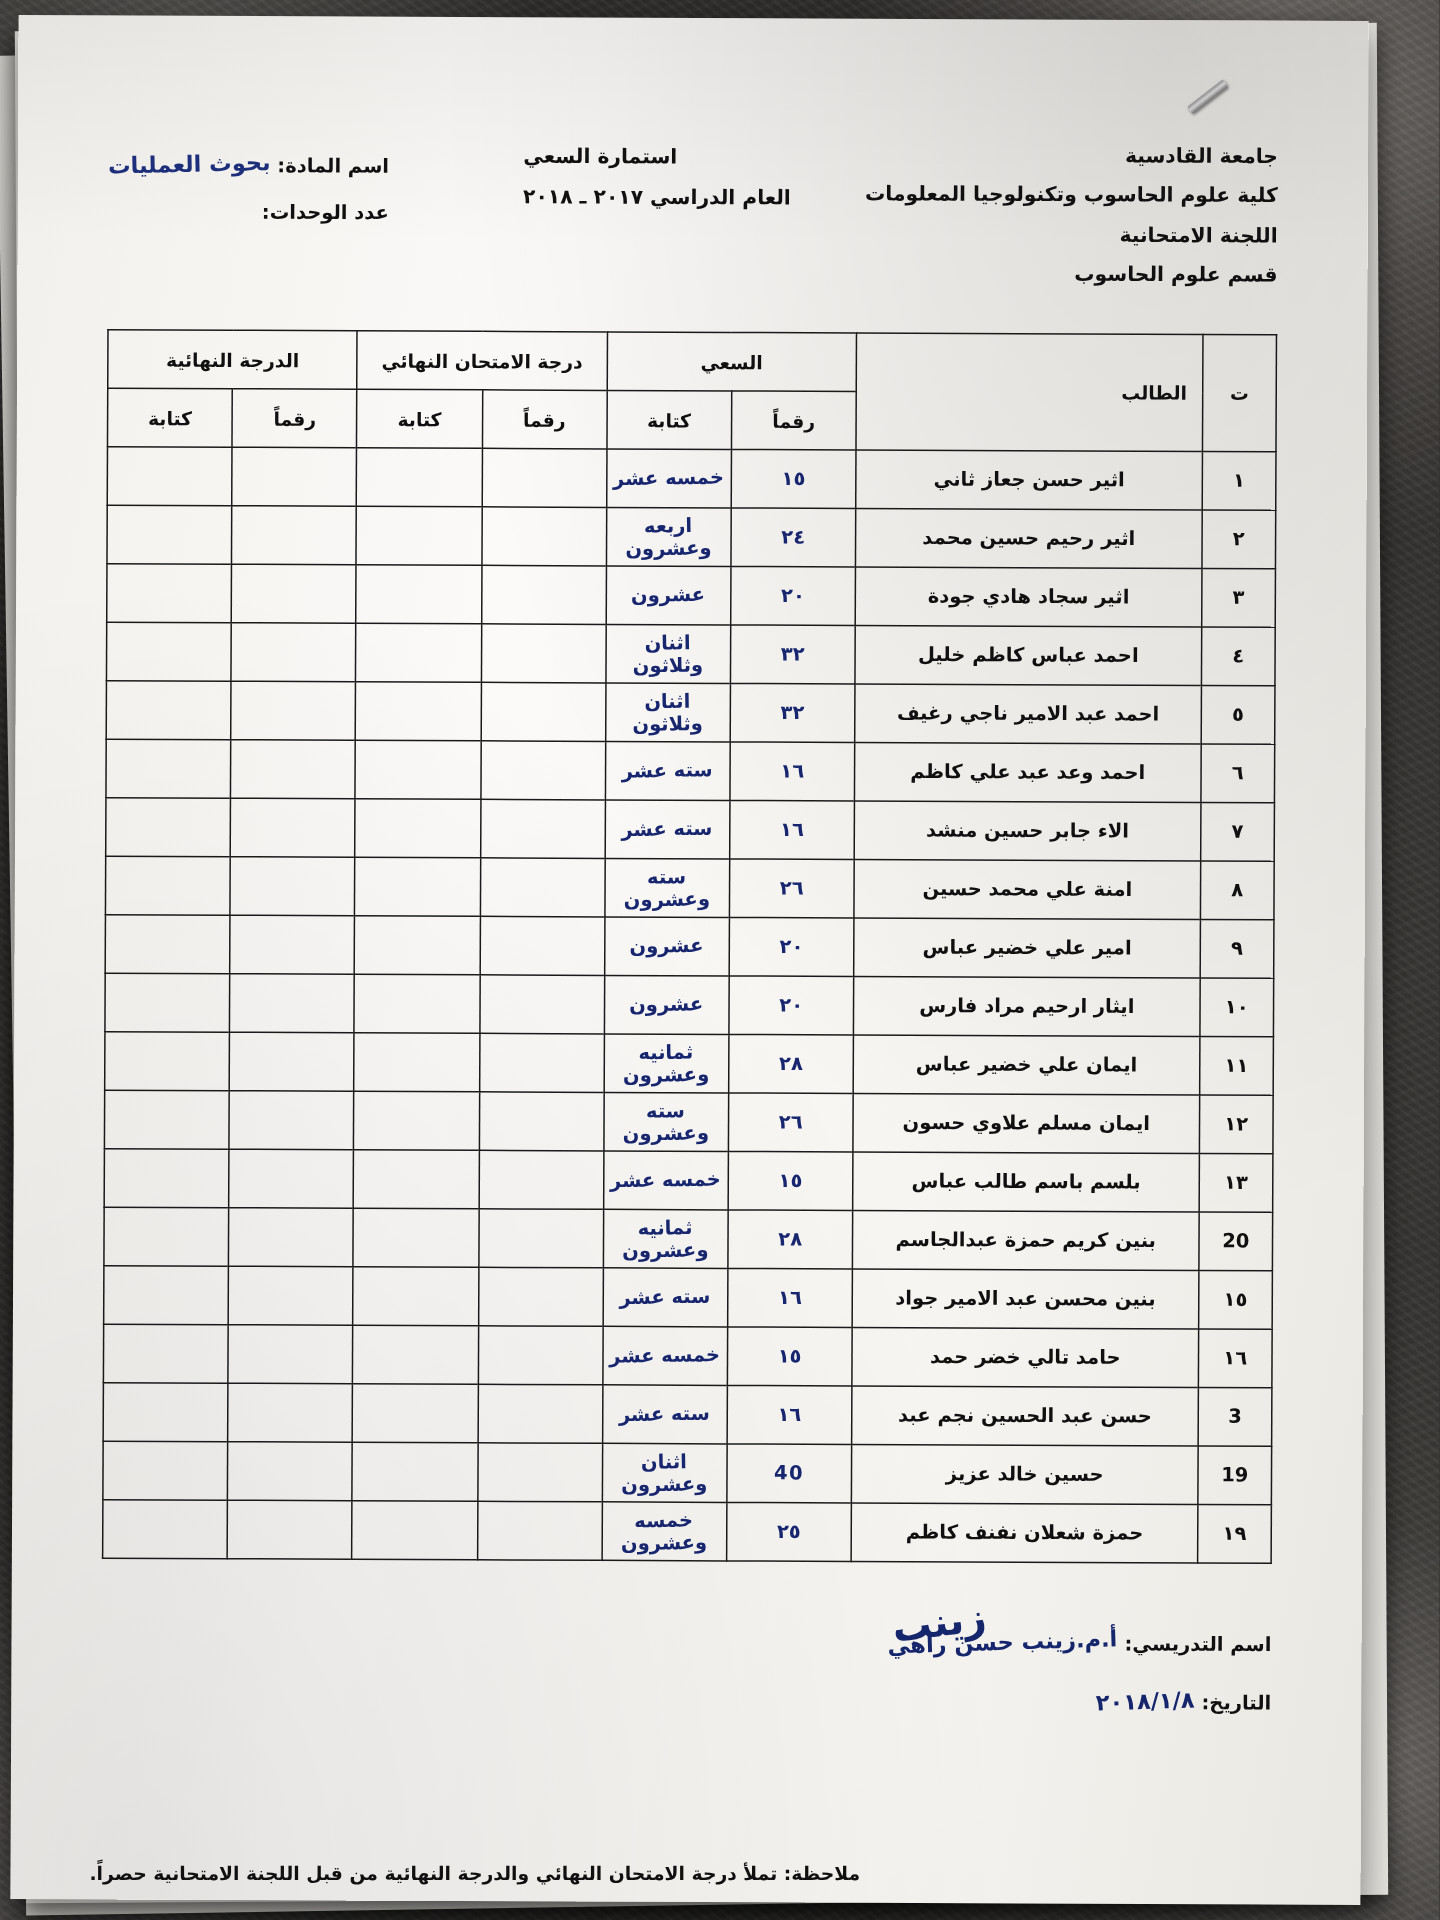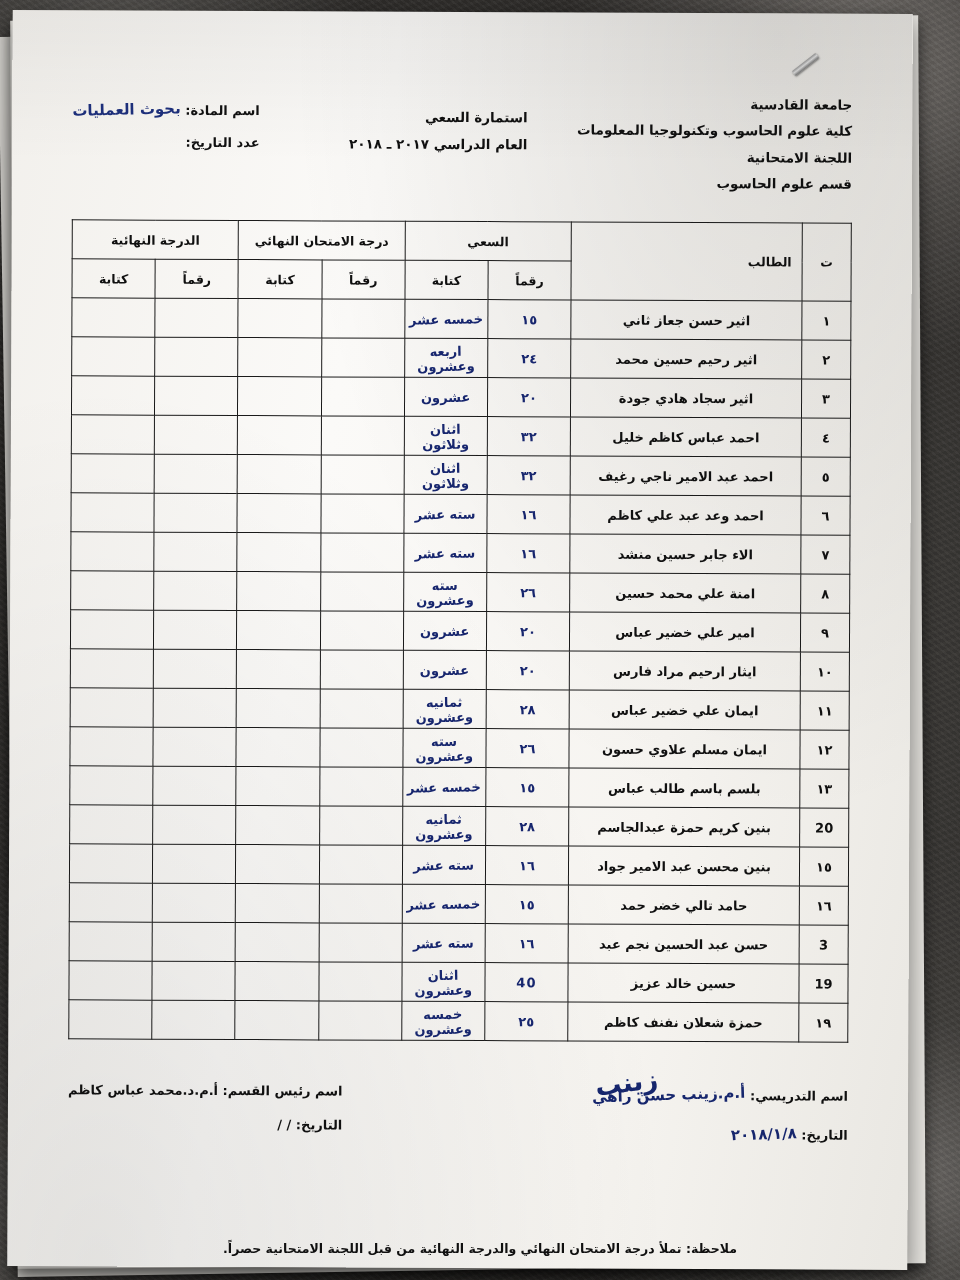--- a/index.html
+++ b/index.html
@@ -95,25 +95,25 @@
     justify-content: space-between;
     align-items: flex-start;
   }
   .hdr-right {
     text-align: right;
     line-height: 1.95;
     font-size: 13.5px;
     font-weight: 600;
   }
   .hdr-center {
-    text-align: right;
+    text-align: left;
     line-height: 2.0;
     font-size: 13.5px;
     font-weight: 600;
-    margin-top: 14px;
+    margin-top: 2px;
     padding-left: 40px;
   }
   .hdr-left {
     text-align: right;
     line-height: 2.3;
     font-size: 13px;
     font-weight: 600;
     margin-top: 4px;
   }
   .hand {
@@ -207,21 +207,21 @@
     font-weight: 700;
     font-size: 15px;
     display: inline-block;
     transform: rotate(-2deg);
   }
   .note {
     position: absolute;
     bottom: 24px;
     right: 60px;
     left: 60px;
-    text-align: center;
+    text-align: left;
     font-size: 12.5px;
     font-weight: 700;
     margin-top: 37px;
   }
   .note-dark { color: #101010; }
 </style>
 </head>
 <body>
 
 <div id="page">
@@ -247,21 +247,21 @@
           <div>استمارة السعي</div>
           <div>العام الدراسي ٢٠١٧ ـ ٢٠١٨</div>
         </div>
 
         <div class="hdr-left">
           <div>
             <span>اسم المادة:</span>
             <span class="hand hand-blue">بحوث العمليات</span>
           </div>
           <div>
-            <span>عدد التاريخ:</span>
+            <span>عدد الوحدات:</span>
             <span class="hand hand-blue"></span>
           </div>
         </div>
 
       </div>
 
       <table class="grades">
         <thead>
           <tr>
             <th class="col-t" rowspan="2">ت</th>
@@ -481,30 +481,20 @@
             <div>
               <span>اسم التدريسي:</span>
               <span class="foot-hand">أ.م.زينب حسن راهي</span>
             </div>
             <div>
               <span>التاريخ:</span>
               <span class="foot-hand">٢٠١٨/١/٨</span>
             </div>
           </div>
 
-          <div class="foot-left">
-            <div>
-              <span>اسم رئيس القسم:</span>
-              <span>أ.م.د.محمد عباس كاظم</span>
-            </div>
-            <div>
-              <span>التاريخ:</span>
-              <span>/     /</span>
-            </div>
-          </div>
         </div>
       </div>
 
     </div>
   </div>
 
   <div class="note">
     <span class="note-dark">ملاحظة: تملأ درجة الامتحان النهائي والدرجة النهائية من قبل اللجنة الامتحانية حصراً.</span>
   </div>
 </div>

